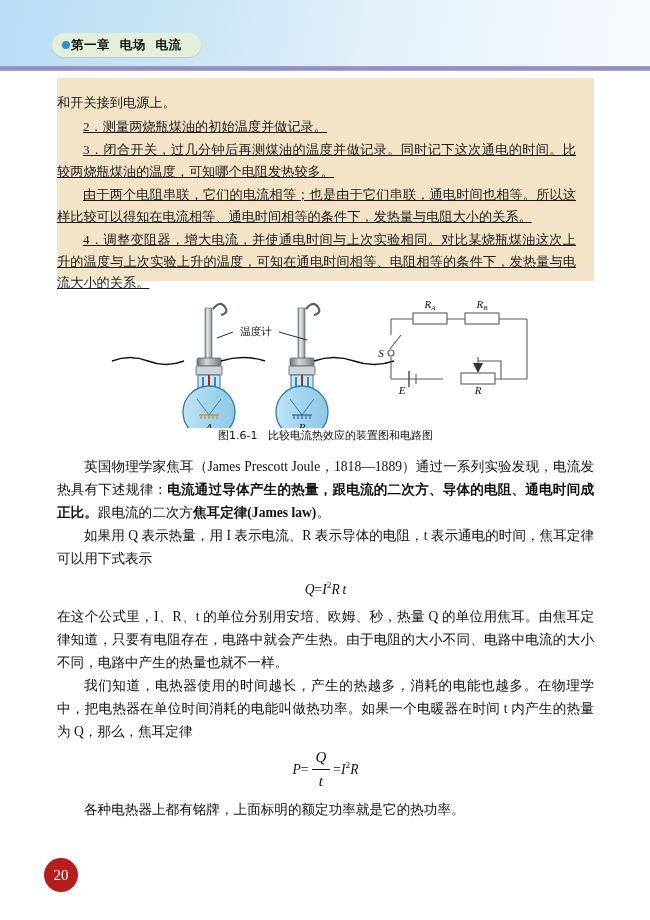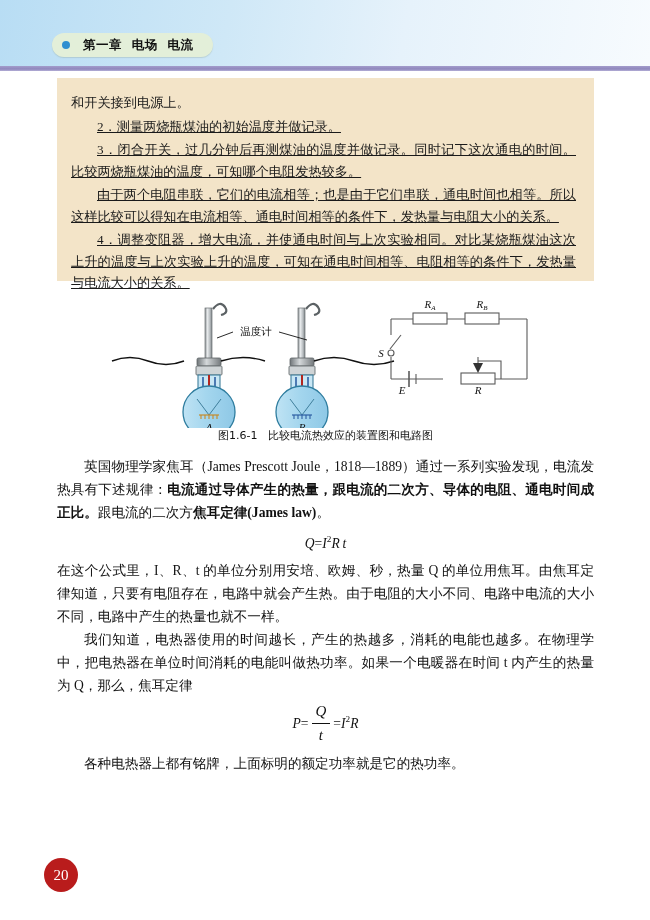--- a/index.html
+++ b/index.html
@@ -30,21 +30,21 @@
     height: 5px;
     background: linear-gradient(180deg, #a39ccb 0%, #8f87bd 60%, #b4aed6 100%);
   }
   .chapter-tag {
     position: absolute;
     left: 52px; top: 33px;
     height: 24px;
     padding: 0 20px 0 10px;
     display: flex;
     align-items: center;
-    gap: 13px;
+    gap: 1px;
     background: #e3efd9;
     border-radius: 13px;
     box-shadow: 0 1px 1px rgba(120,140,120,0.25);
   }
   .chapter-dot {
     width: 8px; height: 8px;
     border-radius: 50%;
     background: #2f8fd0;
     flex: 0 0 auto;
   }
@@ -58,21 +58,21 @@
   }
 
   
   .beige-box {
     position: absolute;
     left: 57px; top: 78px;
     width: 537px;
     height: 203px;
     background: #f3e4c8;
     box-sizing: border-box;
-    padding: 14px 18px 0 14px;
+    padding: 14px 18px 0 0;
   }
   .beige-box p {
     margin: 0 0 2px 0;
     font-family: "Liberation Serif", "DejaVu Serif", serif;
     font-size: 13.2px;
     line-height: 21.5px;
     color: #1a1a1a;
     text-align: justify;
     text-justify: inter-character;
   }
@@ -273,20 +273,21 @@
     <text x="345" y="99" text-anchor="middle" font-family="Liberation Serif, serif" font-size="11" font-style="italic" fill="#111">E</text>
     <text x="421" y="99" text-anchor="middle" font-family="Liberation Serif, serif" font-size="11" font-style="italic" fill="#111">R</text>
   </svg>
   <div class="fig-caption">图1.6-1   比较电流热效应的装置图和电路图</div>
 </div>
 
 <div class="body-text">
 
   <p class="ind"><span>英国物理学家焦耳（James Prescott Joule，1818—1889）通过一系列实验发现，电流发热具有下述规律：</span><b>电流通过导体产生的热量，跟电流的二次方、导体的电阻、通电时间成正比。</b><span>跟电流的二次方</span><b>焦耳定律(James law)</b><span>。</span></p>
 
+  <p class="ind">如果用 Q 表示热量，用 I 表示电流、R 表示导体的电阻，t 表示通电的时间，焦耳定律可以用下式表示</p>
 
   <p class="formula">
     <span class="it">Q</span><span>=</span><span class="it">I</span><span class="sup">2</span><span class="it">R</span> <span class="it">t</span>
   </p>
 
   <p>在这个公式里，I、R、t 的单位分别用安培、欧姆、秒，热量 Q 的单位用焦耳。由焦耳定律知道，只要有电阻存在，电路中就会产生热。由于电阻的大小不同、电路中电流的大小不同，电路中产生的热量也就不一样。</p>
 
 
   <p class="ind">我们知道，电热器使用的时间越长，产生的热越多，消耗的电能也越多。在物理学中，把电热器在单位时间消耗的电能叫做热功率。如果一个电暖器在时间 t 内产生的热量为 Q，那么，焦耳定律</p>
 

